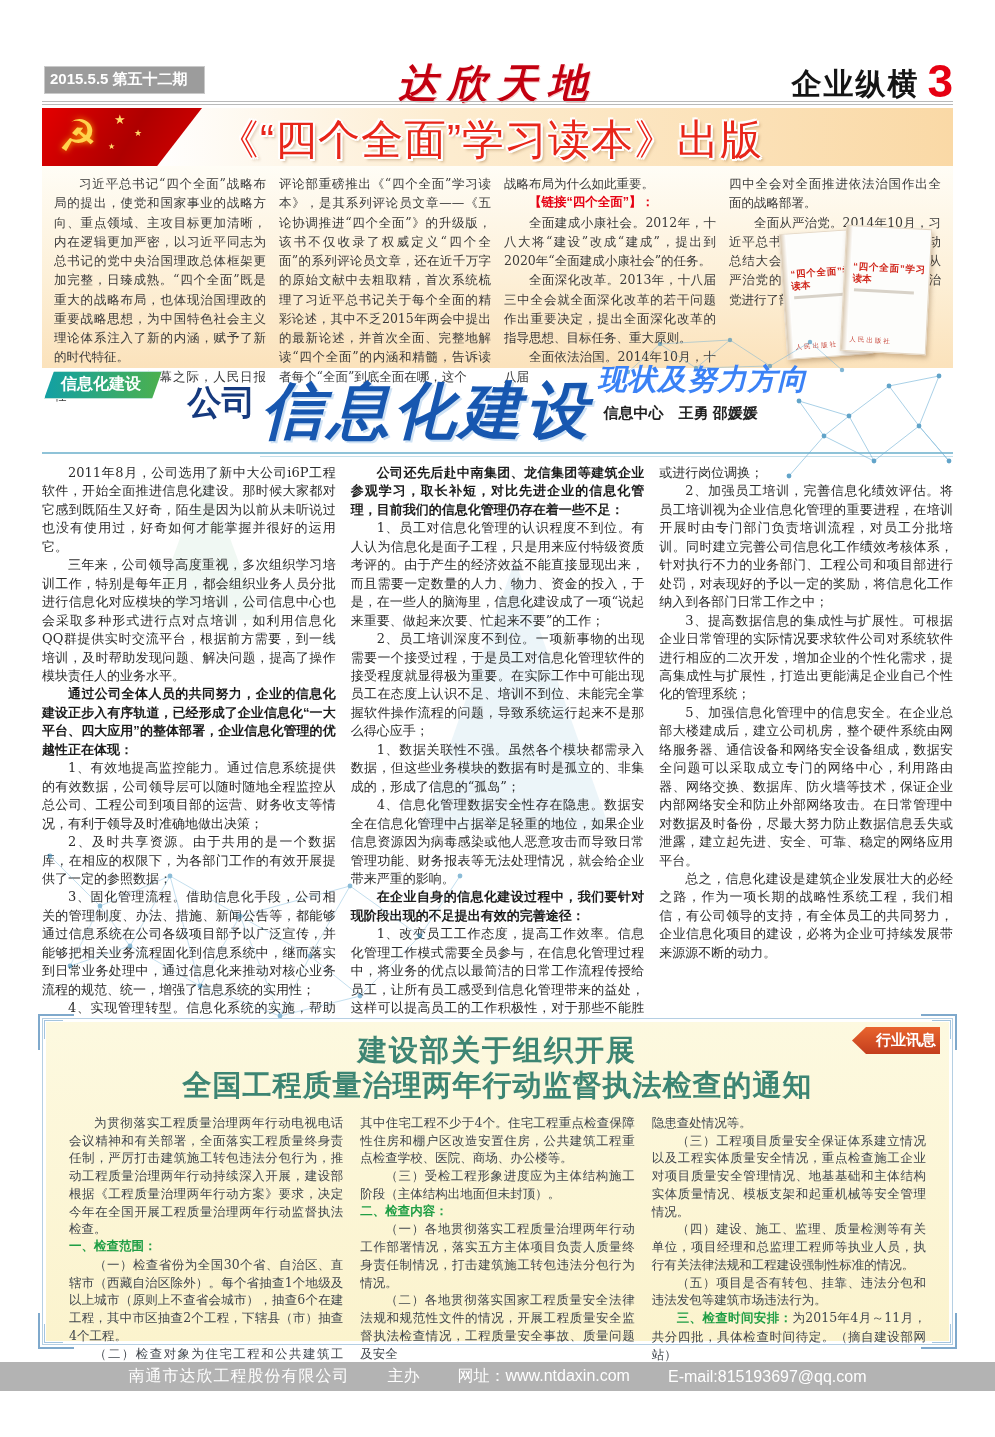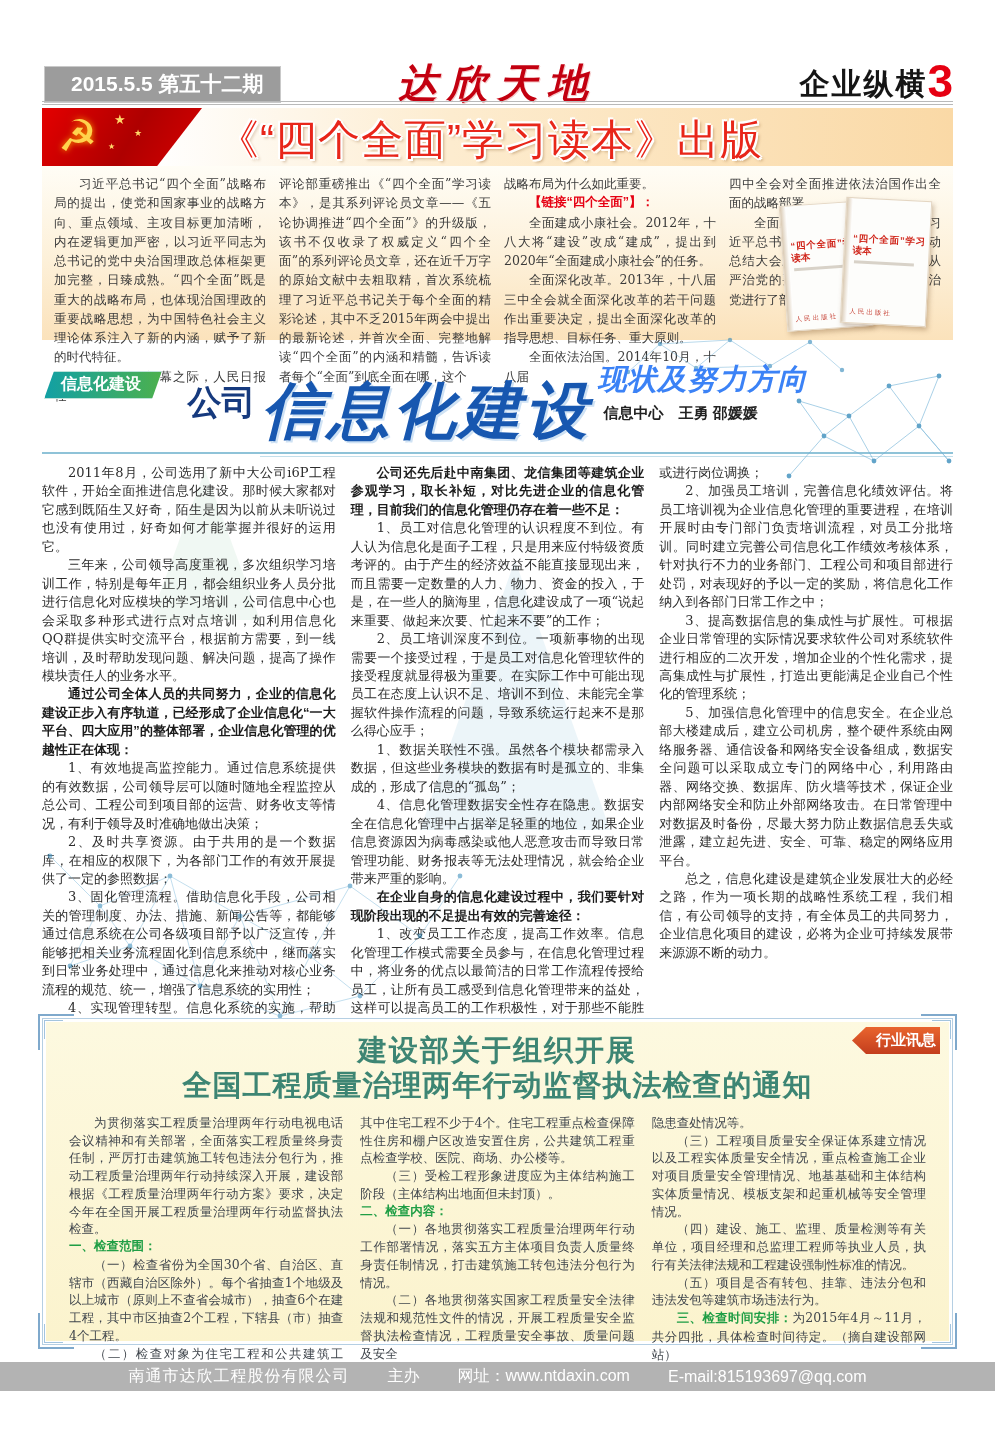--- a/index.html
+++ b/index.html
@@ -6,29 +6,29 @@
   html,body { background:#ffffff; }
   body {
     width:995px; height:1437px; position:relative; overflow:hidden;
     font-family:"DejaVu Serif","Liberation Serif",serif; color:#333;
   }
 
   
   .masthead { position:absolute; top:56px; left:42px; right:42px; height:44px; }
   .issue-box {
     position:absolute; left:2px; top:10px; background:#9c9c9c; color:#fff;
-    font-family:"Liberation Sans",sans-serif; font-size:21px; font-weight:bold;
-    padding:3px 16px 4px 26px; border:1px solid #c9c9c9;
+    font-family:"Liberation Sans",sans-serif; font-size:15px; font-weight:bold;
+    padding:3px 16px 4px 5px; border:1px solid #c9c9c9;
   }
   .paper-title {
     position:absolute; left:0; right:0; top:0; text-align:center;
     font-size:40px; font-weight:bold; font-style:italic; color:#c30010;
     letter-spacing:10px; text-shadow:1px 1px 0 #f5c9c9;
   }
-  .mast-right { position:absolute; right:0; top:2px; display:flex; align-items:flex-start; gap:0; }
+  .mast-right { position:absolute; right:0; top:2px; display:flex; align-items:flex-start; gap:8px; }
   .section-name { font-size:30px; font-weight:bold; color:#151515; letter-spacing:2px; margin-top:6px; }
   .page-num { font-family:"Liberation Sans",sans-serif; font-size:46px; font-weight:bold; color:#e60012; line-height:1; }
   .mast-rule { position:absolute; top:101px; left:42px; right:42px; height:4px;
     border-top:1px solid #b9b9b9; border-bottom:1px solid #b9b9b9; }
 
   
   .a1-banner { position:absolute; top:108px; left:42px; right:42px; height:58px;
     background:linear-gradient(90deg,#ffffff 12%,#fdeccf 45%,#fad9a6 100%); overflow:hidden; }
   .a1-flag { position:absolute; left:0; top:0; width:160px; height:58px;
     background:linear-gradient(120deg,#e40000 0%,#ae0000 55%,#d80000 100%);
@@ -40,21 +40,21 @@
   .a1-flag .star2 { left:92px; top:20px; font-size:9px; }
   .a1-flag .star3 { left:66px; top:34px; font-size:8px; }
   .a1-headline {
     position:absolute; left:175px; right:12px; top:4px; text-align:left;
     font-family:"Liberation Sans","DejaVu Sans",sans-serif;
     font-size:42px; font-weight:normal; color:#e8261a; letter-spacing:1px; white-space:nowrap;
     text-shadow:-2px 0 #fff,2px 0 #fff,0 -2px #fff,0 2px #fff,2px 2px #fff,-2px -2px #fff,3px 3px 3px rgba(140,90,40,.45);
   }
 
   
-  .a1-body { position:absolute; top:166px; left:42px; right:42px; height:174px;
+  .a1-body { position:absolute; top:166px; left:42px; right:42px; height:202px;
     background:linear-gradient(180deg,#fffdf6 0%,#fdf0d8 55%,#fbe2bb 100%);
     display:flex; gap:13px; padding:8px 12px 6px 12px; }
   .a1-col { flex:1; font-size:12.5px; line-height:1.54; text-align:justify; color:#3a3a3a; position:relative; }
   .a1-col p { text-indent:2em; }
   .a1-col p.noind { text-indent:0; }
   .a1-link { color:#e60012; font-weight:bold; font-family:"Liberation Sans",sans-serif; text-indent:1.5em; }
 
   
   .books { position:absolute; right:2px; bottom:2px; width:170px; height:135px; }
   .book { position:absolute; background:#fdfdfb; border:1px solid #e4d6c2;

